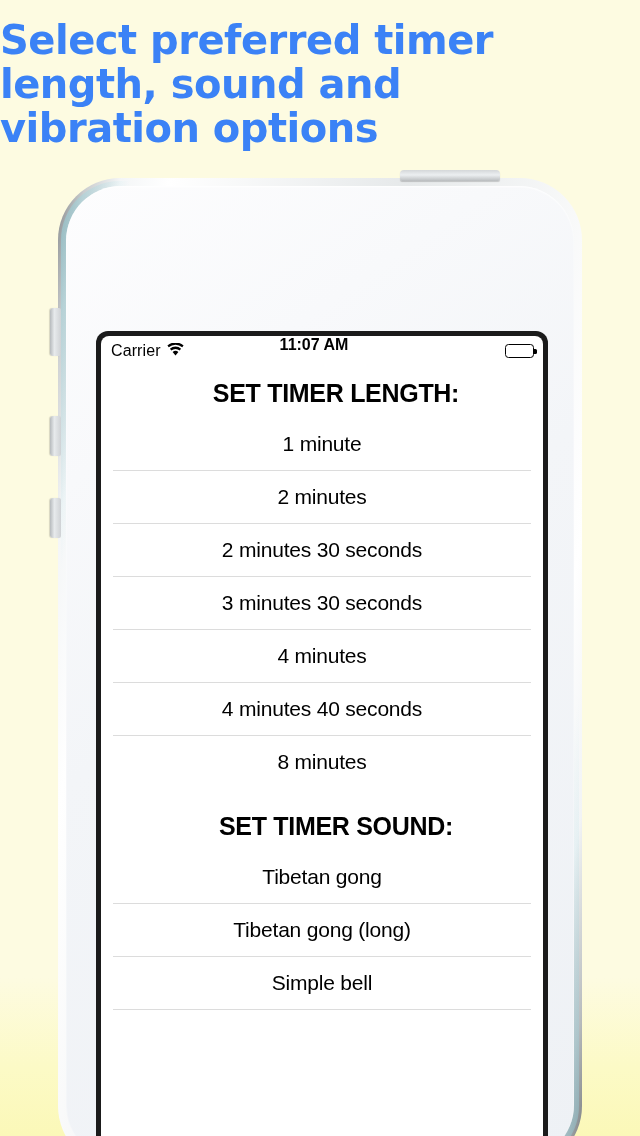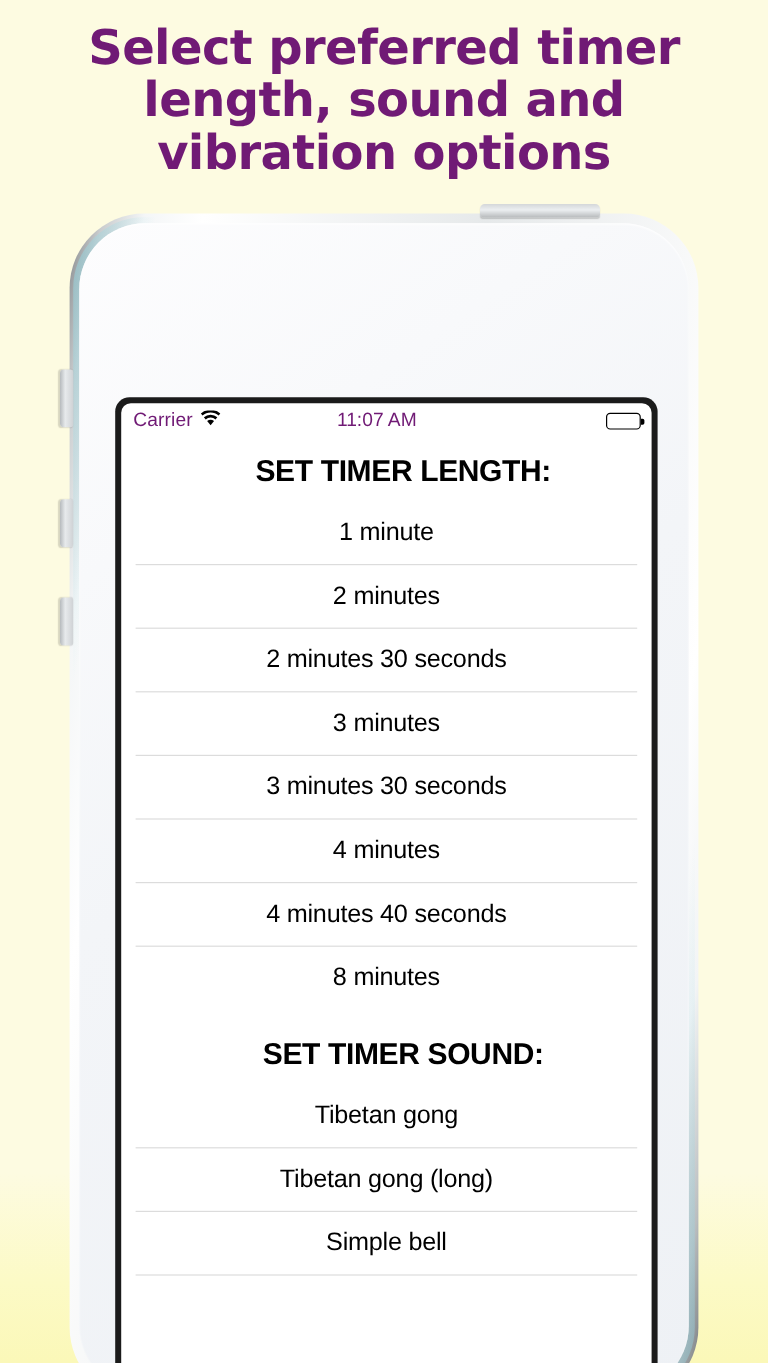--- a/index.html
+++ b/index.html
@@ -19,22 +19,21 @@
         #fbf8b8 100%);
     position: relative;
   }
 
   
   .headline {
     position: absolute;
     top: 18px;
     left: 0;
     width: 640px;
-    text-align: center;
-    color: #701a75;
+    color: #3b82f6;
     font-family: "DejaVu Sans", sans-serif;
     font-weight: bold;
     font-size: 40px;
     line-height: 44px;
     letter-spacing: -0.5px;
     white-space: pre-line;
   }
 
   
   .phone {
@@ -164,40 +163,39 @@
     background: #ffffff;
     border-radius: 8px 8px 0 0;
     overflow: hidden;
     position: relative;
   }
 
   
   .statusbar {
     height: 30px;
     display: flex;
-    align-items: center;
     padding: 0 9px 0 10px;
     box-sizing: border-box;
     font-size: 16px;
-    color: #701a75;
+    color: #000000;
     position: relative;
   }
   .sb-left {
     display: flex;
     align-items: center;
     gap: 6px;
   }
   .sb-carrier { font-size: 16px; letter-spacing: 0.1px; }
   .wifi-icon { display: block; }
   .sb-time {
     position: absolute;
     left: 0; right: 16px;
     text-align: center;
     font-size: 16px;
-    font-weight: normal;
+    font-weight: bold;
     pointer-events: none;
   }
   .sb-right {
     margin-left: auto;
     display: flex;
     align-items: center;
   }
   .battery {
     width: 29px;
     height: 14px;
@@ -300,21 +298,20 @@
         </div>
       </div>
 
       <div class="content">
 
         <div class="section-header">SET TIMER LENGTH:</div>
         <div class="option-list">
           <div class="option-row">1 minute</div>
           <div class="option-row">2 minutes</div>
           <div class="option-row">2 minutes 30 seconds</div>
-          <div class="option-row">3 minutes</div>
           <div class="option-row">3 minutes 30 seconds</div>
           <div class="option-row">4 minutes</div>
           <div class="option-row">4 minutes 40 seconds</div>
           <div class="option-row no-rule">8 minutes</div>
         </div>
 
         <div class="section-header sound">SET TIMER SOUND:</div>
         <div class="option-list">
           <div class="option-row">Tibetan gong</div>
           <div class="option-row">Tibetan gong (long)</div>

